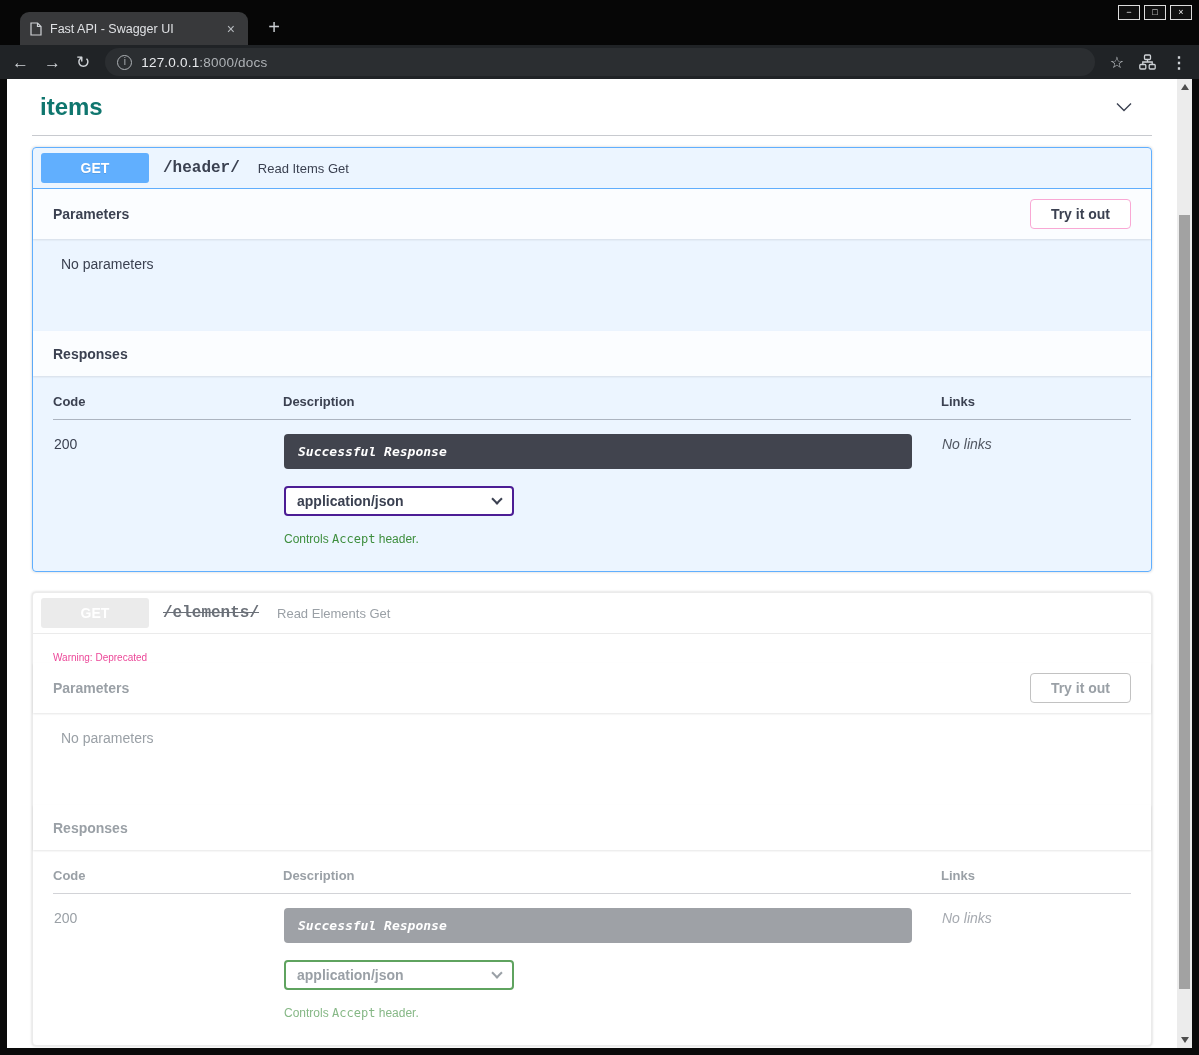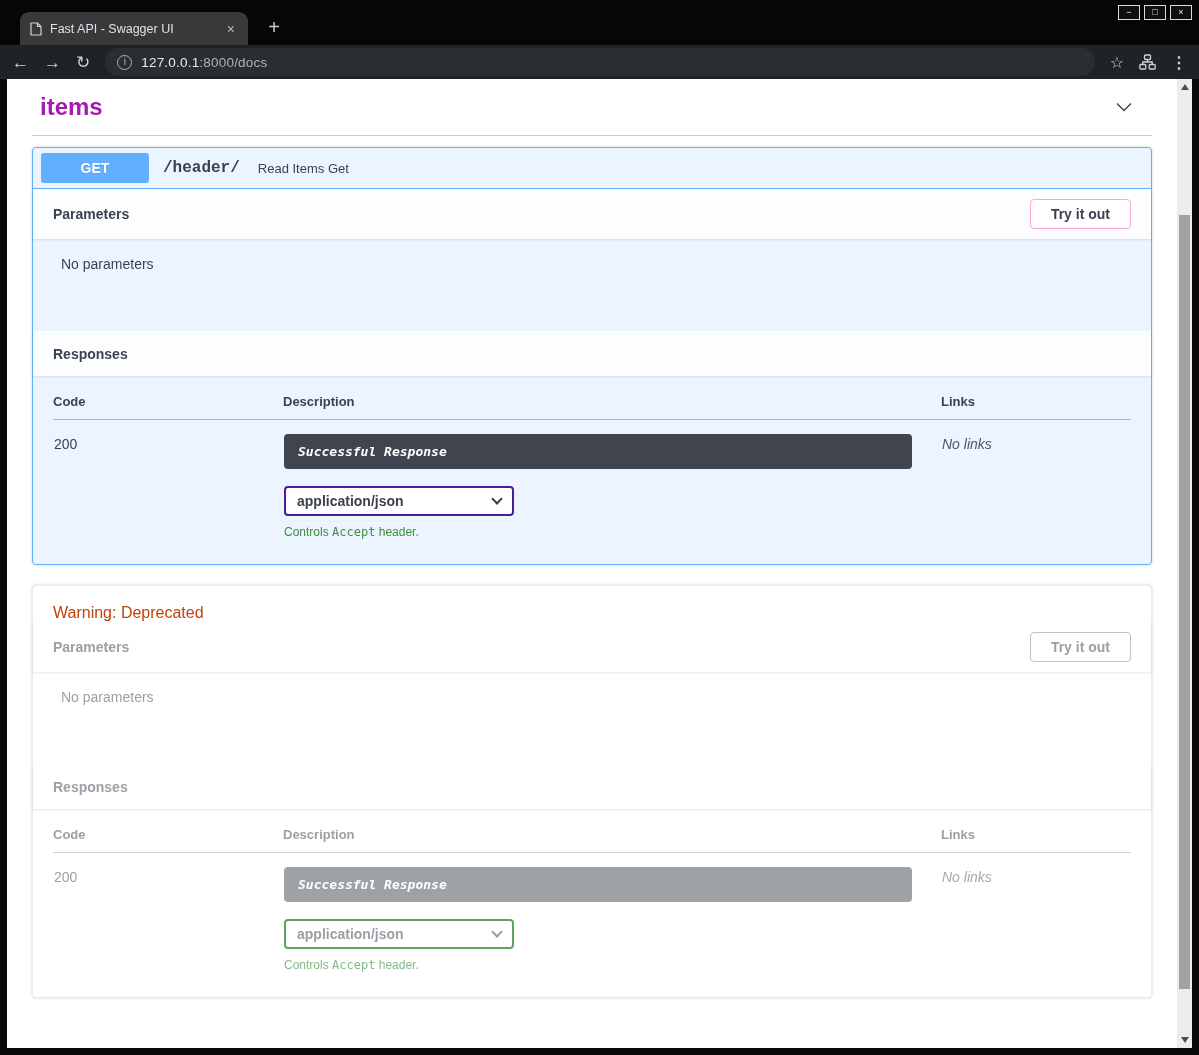--- a/index.html
+++ b/index.html
@@ -40,40 +40,40 @@
   .scrollbar { position:absolute; top:0; right:0; bottom:0; width:15px; background:#ececec; }
   .scroll-btn { position:absolute; left:0; width:15px; height:16px; display:flex; align-items:center; justify-content:center; }
   .scroll-btn.up { top:0; } .scroll-btn.down { bottom:0; }
   .tri-up { width:0; height:0; border-left:4px solid transparent; border-right:4px solid transparent; border-bottom:6px solid #4e4e4e; }
   .tri-down { width:0; height:0; border-left:4px solid transparent; border-right:4px solid transparent; border-top:6px solid #4e4e4e; }
   .scroll-thumb { position:absolute; left:2px; width:11px; top:136px; height:774px; background:#a2a2a2; }
 
   
   .section-header { display:flex; align-items:center; justify-content:space-between;
                     padding:4px 0 14px; border-bottom:1px solid rgba(59,65,81,.28); margin-bottom:11px; }
-  .section-header h3 { margin:0 0 0 8px; font-size:24px; font-weight:bold; color:#a21caf; cursor:pointer; }
+  .section-header h3 { margin:0 0 0 8px; font-size:24px; font-weight:bold; color:#0f766e; cursor:pointer; }
   .section-chevron { margin-right:16px; cursor:pointer; display:flex; }
 
   .opblock { border-radius:4px; margin-bottom:20px; box-shadow:0 0 3px rgba(0,0,0,.19); }
   .opblock.get { border:1px solid #61affe; background:rgba(97,175,254,.12); }
   .opblock.deprecated { border:1px solid #ebebeb; background:#fff; }
 
   .opblock-summary { display:flex; align-items:center; padding:5px 8px; gap:10px; cursor:pointer; }
   .get .opblock-summary { border-bottom:1px solid #61affe; }
   .deprecated .opblock-summary { border-bottom:1px solid #ebebeb; }
   .method { width:108px; text-align:center; padding:7px 0; border-radius:3px; background:#61affe; color:#fff;
             font-weight:bold; font-size:14px; text-shadow:0 1px 0 rgba(0,0,0,.1); }
   .deprecated .method { background:#ebebeb; color:#fff; text-shadow:none; }
   .path { font-family:"Liberation Mono","DejaVu Sans Mono",monospace; font-weight:bold; font-size:16px;
           color:#3b4151; margin-left:4px; }
   .deprecated .path { color:#6b7078; text-decoration:line-through; }
   .op-desc { font-size:13px; color:#3b4151; margin-left:8px; flex:1; }
   .deprecated .op-desc { color:#9aa0a6; }
 
-  .deprecated-warning { padding:18px 20px 0; font-size:16px; color:#c2410c; }
+  .deprecated-warning { padding:18px 20px 0; font-size:10px; color:#ec4899; }
 
   .opblock-section-header { display:flex; align-items:center; justify-content:space-between;
                             min-height:50px; padding:8px 20px; background:rgba(255,255,255,.8);
                             box-shadow:0 1px 2px rgba(0,0,0,.1); }
   .tab-item { display:inline-flex; flex-direction:row; cursor:pointer; }
   .tab-item > span { font-size:14px; font-weight:bold; color:#3b4151; }
   .deprecated .tab-item > span { color:#9aa0a6; }
   .tab-underline { height:4px; margin-top:8px; background:#4990e2; width:100%; }
   .deprecated .tab-underline { background:#b9bec4; }
   .btn-try { background:#fff; border:1px solid #f9a8d4; border-radius:4px; padding:6px 20px;
@@ -109,21 +109,21 @@
   .media-select { margin-top:17px; width:230px; height:30px; border:2px solid #4c1d95; border-radius:4px;
                   background:#fff; display:flex; align-items:center; justify-content:space-between;
                   padding:0 11px; cursor:pointer; }
   .media-select > span:first-child { font-size:14px; font-weight:bold; color:#3b4151; }
   .deprecated .media-select { border-color:#5fa35f; }
   .deprecated .media-select > span:first-child { color:#9aa0a6; }
   .select-chevron { width:8px; height:8px; border-right:2px solid #3b4151; border-bottom:2px solid #3b4151;
                     transform:rotate(45deg); margin-top:-4px; }
   .deprecated .select-chevron { border-color:#9aa0a6; }
 
-  .accept-note { margin-top:9px; font-size:12px; color:#3e8e3e; }
+  .accept-note { margin-top:16px; font-size:12px; color:#3e8e3e; }
   .accept-note code { font-family:"DejaVu Sans Mono","Liberation Mono",monospace; font-size:12px; }
   .deprecated .accept-note { color:#86b886; }
 </style>
 <title>Fast API - Swagger UI</title></head>
 <body>
 
 <div class="screen">
 
   <div class="titlebar">
     <div class="tab">
@@ -222,20 +222,25 @@
                   <div class="accept-note"><span>Controls </span><code>Accept</code><span> header.</span></div>
                 </td>
                 <td class="links-cell">No links</td>
               </tr>
             </tbody>
           </table>
         </div>
       </div>
 
       <div class="opblock deprecated">
+        <div class="opblock-summary">
+          <span class="method">GET</span>
+          <span class="path">/elements/</span>
+          <span class="op-desc">Read Elements Get</span>
+        </div>
 
         <div class="deprecated-warning">Warning: Deprecated</div>
 
         <div class="opblock-section-header">
           <div class="tab-item">
             <span>Parameters</span>
             <div class="tab-underline"></div>
           </div>
           <button class="btn-try">Try it out</button>
         </div>

